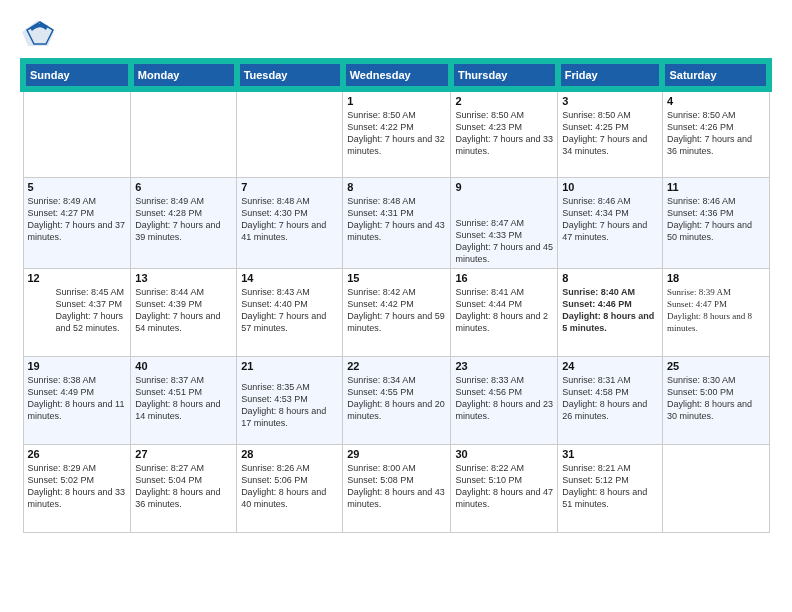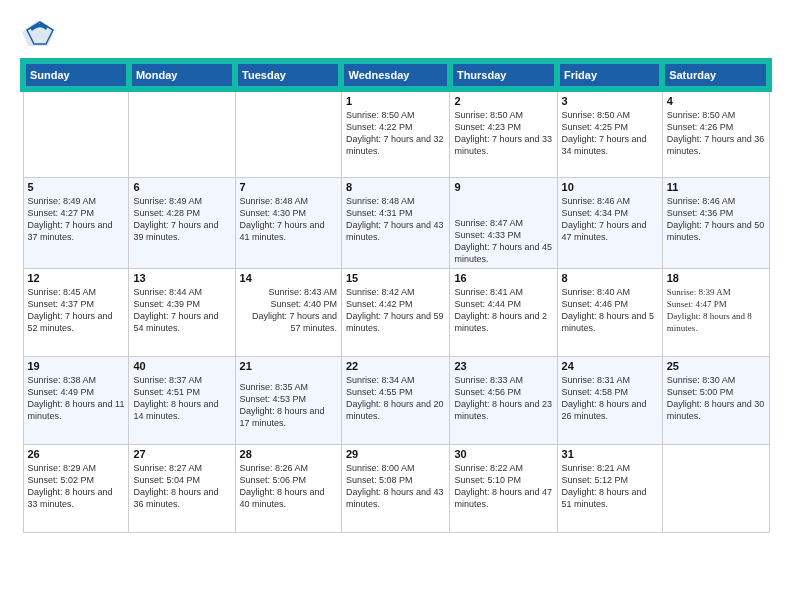--- a/index.html
+++ b/index.html
@@ -199,51 +199,51 @@
           <td>
             <div class="day-number">11</div>
             <div class="day-info" style="white-space: pre-line;">Sunrise: 8:46 AM
 Sunset: 4:36 PM
 Daylight: 7 hours and 50 minutes.</div>
           </td>
         </tr>
         <tr>
           <td>
             <div class="day-number">12</div>
-            <div class="day-info" style="white-space: pre-line;">Sunrise: 8:45 AM
+            <div class="day-info" style="white-space: pre-line; margin-left: 28px;">Sunrise: 8:45 AM
 Sunset: 4:37 PM
 Daylight: 7 hours and 52 minutes.</div>
           </td>
           <td>
             <div class="day-number">13</div>
             <div class="day-info" style="white-space: pre-line;">Sunrise: 8:44 AM
 Sunset: 4:39 PM
 Daylight: 7 hours and 54 minutes.</div>
           </td>
           <td>
             <div class="day-number">14</div>
-            <div class="day-info" style="white-space: pre-line; text-align: right;">Sunrise: 8:43 AM
+            <div class="day-info" style="white-space: pre-line;">Sunrise: 8:43 AM
 Sunset: 4:40 PM
 Daylight: 7 hours and 57 minutes.</div>
           </td>
           <td>
             <div class="day-number">15</div>
             <div class="day-info" style="white-space: pre-line;">Sunrise: 8:42 AM
 Sunset: 4:42 PM
 Daylight: 7 hours and 59 minutes.</div>
           </td>
           <td>
             <div class="day-number">16</div>
             <div class="day-info" style="white-space: pre-line;">Sunrise: 8:41 AM
 Sunset: 4:44 PM
 Daylight: 8 hours and 2 minutes.</div>
           </td>
           <td>
             <div class="day-number">8</div>
-            <div class="day-info" style="white-space: pre-line;">Sunrise: 8:40 AM
+            <div class="day-info" style="white-space: pre-line; font-weight: bold;">Sunrise: 8:40 AM
 Sunset: 4:46 PM
 Daylight: 8 hours and 5 minutes.</div>
           </td>
           <td>
             <div class="day-number">18</div>
             <div class="day-info" style="white-space: pre-line; font-family: Liberation Serif, serif;">Sunrise: 8:39 AM
 Sunset: 4:47 PM
 Daylight: 8 hours and 8 minutes.</div>
           </td>
         </tr>

